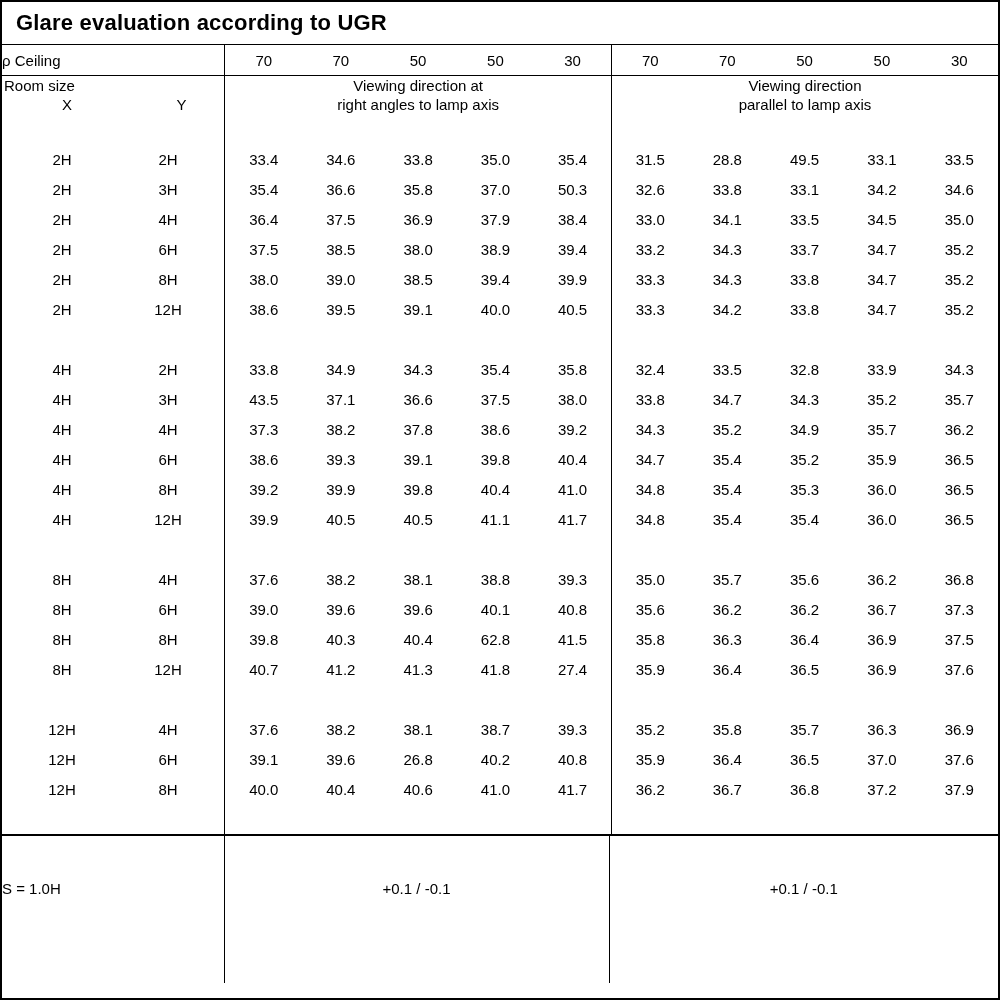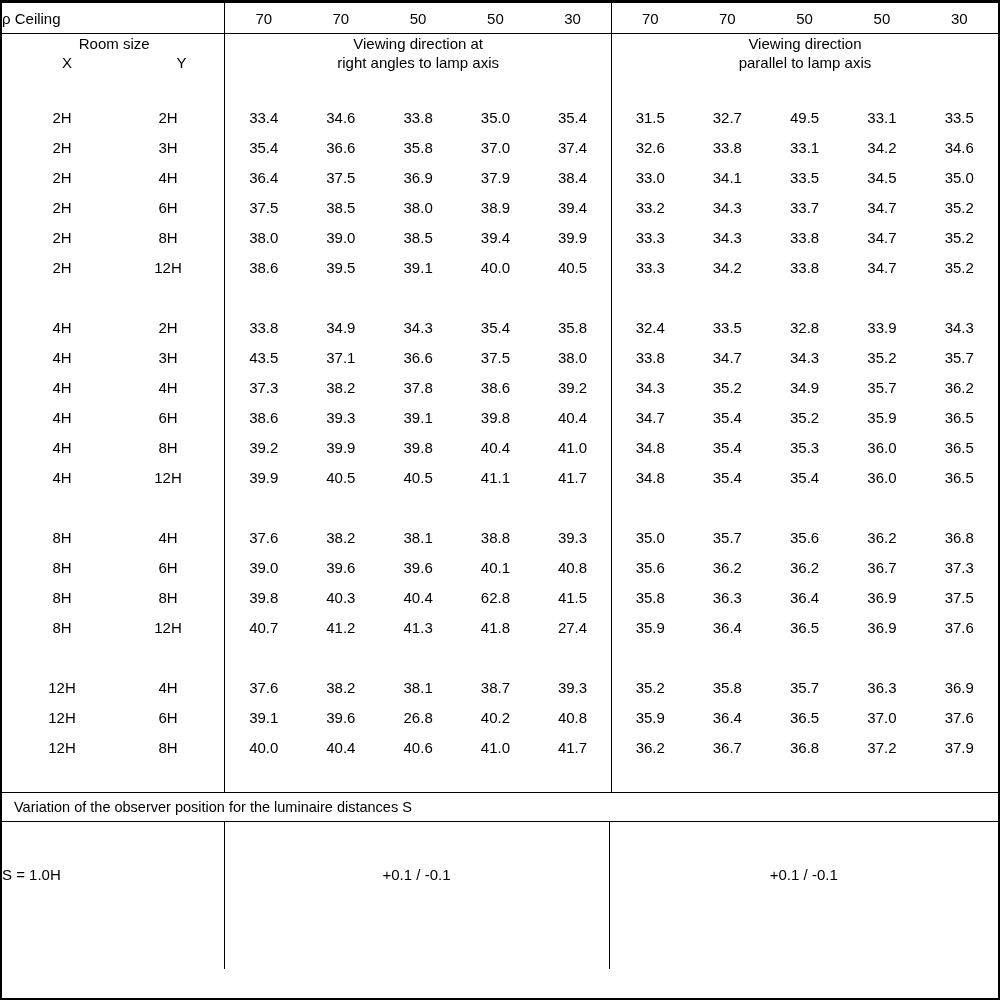--- a/index.html
+++ b/index.html
@@ -61,21 +61,20 @@
     text-align: center;
     line-height: 19px;
     padding: 6px 0 8px 0;
   }
   .roomsize-cell {
     position: relative;
     line-height: 19px;
     padding: 6px 0 8px 0;
   }
   .rs-title {
-    text-align: center;
     padding-left: 2px;
   }
   .rs-xy {
     display: flex;
     justify-content: space-between;
     padding: 0 38px 0 60px;
   }
   .spacer-row td {
     height: 18px;
   }
@@ -110,20 +109,21 @@
   .pad-v {
     padding-top: 9px;
     padding-bottom: 10px;
   }
 </style>
 </head>
 <body>
 
 <div id="page">
 
+  <div class="title">Glare evaluation according to UGR</div>
   <div class="hline"></div>
 
   <table class="main">
     <colgroup>
       <col style="width:222px">
       <col style="width:77px">
         <col style="width:77px">
         <col style="width:77px">
         <col style="width:77px">
         <col style="width:77px">
@@ -179,37 +179,37 @@
               <span style="width:120px;text-align:center">2H</span>
               <span style="width:92px;text-align:center">2H</span>
             </div>
         </td>
         <td class="num vsep-l">33.4</td>
         <td class="num">34.6</td>
         <td class="num">33.8</td>
         <td class="num">35.0</td>
         <td class="num">35.4</td>
         <td class="num vsep-l">31.5</td>
-        <td class="num">32.7</td>
+        <td class="num">28.8</td>
         <td class="num">49.5</td>
         <td class="num">33.1</td>
         <td class="num">33.5</td>
       </tr>
       <tr class="data-row">
         <td>
           <div style="display:flex;">
               <span style="width:120px;text-align:center">2H</span>
               <span style="width:92px;text-align:center">3H</span>
             </div>
         </td>
         <td class="num vsep-l">35.4</td>
         <td class="num">36.6</td>
         <td class="num">35.8</td>
         <td class="num">37.0</td>
-        <td class="num">37.4</td>
+        <td class="num">50.3</td>
         <td class="num vsep-l">32.6</td>
         <td class="num">33.8</td>
         <td class="num">33.1</td>
         <td class="num">34.2</td>
         <td class="num">34.6</td>
       </tr>
       <tr class="data-row">
         <td>
           <div style="display:flex;">
               <span style="width:120px;text-align:center">2H</span>
@@ -539,21 +539,20 @@
 
       <tr style="height:12px">
         <td></td>
         <td class="vsep-l" colspan="5"></td>
         <td class="vsep-l" colspan="5"></td>
       </tr>
     </tbody>
   </table>
 
   <div class="hline"></div>
-  <div class="note">Variation of the observer position for the luminaire distances S</div>
   <div class="hline"></div>
 
   <table class="var-table">
     <colgroup>
       <col style="width:222px">
         <col style="width:385px">
         <col style="width:389px">
     </colgroup>
     <tbody>
       <tr>

